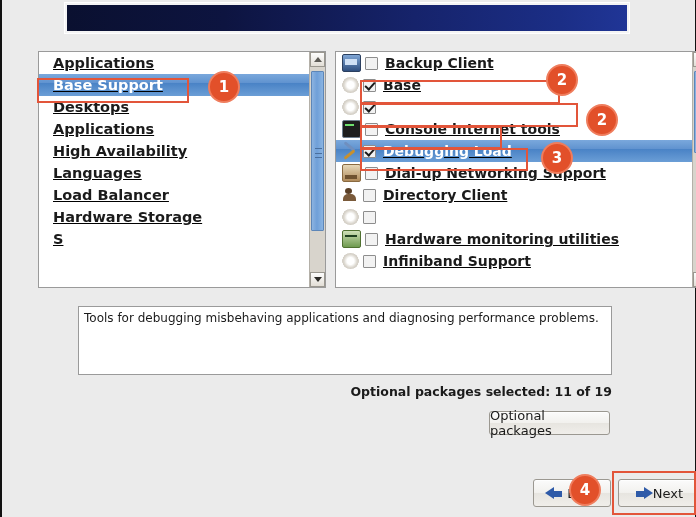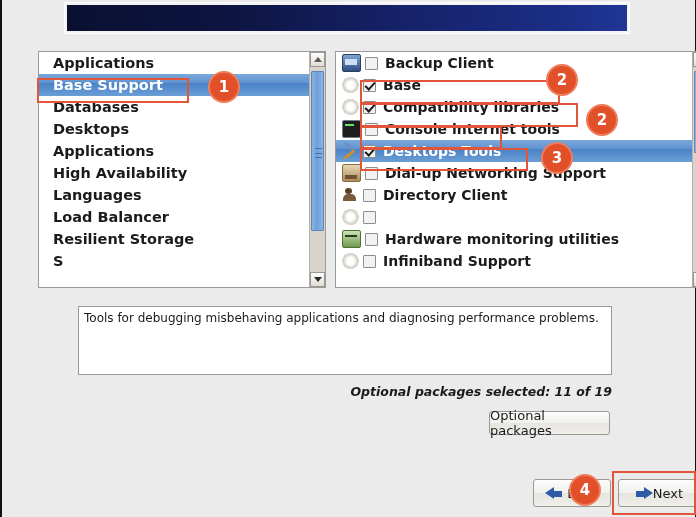--- a/index.html
+++ b/index.html
@@ -40,20 +40,21 @@
     box-sizing:border-box;
     overflow:hidden;
   }
   #group-panel{left:36px;top:51px;width:288px;height:237px;}
   #pkg-panel{left:333px;top:51px;width:374px;height:237px;}
 
   .listbox{
     position:absolute;left:0;top:0;right:16px;bottom:0;
     overflow:hidden;
     background:#ffffff;
+    text-decoration:underline;
   }
 
   .grp-row{
     height:22px;line-height:22px;
     padding-left:14px;
     font-size:14.5px;font-weight:bold;color:#1b1b1b;
     white-space:nowrap;
     box-sizing:border-box;
   }
   .grp-row.sel{
@@ -120,21 +121,21 @@
   
   #desc-box{
     position:absolute;left:76px;top:306px;width:534px;height:69px;
     background:#ffffff;border:1px solid #9a9a9a;box-sizing:border-box;
     padding:4px 5px;
     font-size:12px;color:#1b1b1b;font-weight:normal;line-height:15px;
   }
   #opt-count{
     position:absolute;left:76px;top:384px;width:534px;
     text-align:right;
-    font-style:italic;font-weight:bold;font-size:12.5px;color:#1b1b1b;
+    font-weight:bold;font-size:12.5px;color:#1b1b1b;
   }
 
   
   .btn{
     position:absolute;
     background:linear-gradient(180deg,#fbfbfb 0%,#f2f1ee 48%,#e7e5e0 52%,#f0eeea 100%);
     border:1px solid #9b9891;
     border-radius:3px;
     box-sizing:border-box;
     display:flex;align-items:center;justify-content:center;
@@ -177,27 +178,26 @@
 <div id="root">
 
   <div class="banner-wrap">
     <div class="banner"></div>
   </div>
 
   <div class="panel" id="group-panel">
     <div class="listbox" id="group-list">
         <div class="grp-row">Applications</div>
         <div class="grp-row sel">Base Support</div>
-        <div class="grp-row">Databases</div>
         <div class="grp-row">Desktops</div>
         <div class="grp-row">Applications</div>
         <div class="grp-row">High Availability</div>
         <div class="grp-row">Languages</div>
         <div class="grp-row">Load Balancer</div>
-        <div class="grp-row">Resilient Storage</div>
+        <div class="grp-row">Hardware Storage</div>
         <div class="grp-row">S</div>
       </div>
     <div class="sb">
       <div class="sb-btn up">
           <i></i>
         </div>
       <div class="sb-thumb" id="grp-thumb" style="top: 19.1px; height: 159.9px;">
         <div class="sb-grip" style="top:48%"></div>
         <div class="sb-grip" style="top:51%"></div>
         <div class="sb-grip" style="top:54%"></div>
@@ -218,36 +218,35 @@
           <span>Backup Client</span>
         </div>
         <div class="pkg-row">
           <span class="pkg-icon" style="background: radial-gradient(circle, rgb(255, 255, 255) 30%, rgb(221, 217, 209) 55%, rgb(207, 202, 193) 70%, transparent 72%); border-radius: 50%;"></span>
           <span class="cb on"></span>
           <span>Base</span>
         </div>
         <div class="pkg-row">
           <span class="pkg-icon" style="background: radial-gradient(circle, rgb(255, 255, 255) 30%, rgb(221, 217, 209) 55%, rgb(207, 202, 193) 70%, transparent 72%); border-radius: 50%;"></span>
           <span class="cb on"></span>
-          <span>Compatibility libraries</span>
         </div>
         <div class="pkg-row">
           <span class="pkg-icon" style="background: rgb(30, 30, 30); border: 1px solid rgb(111, 127, 143);">
             <span style="position: absolute; left: 2px; top: 3px; width: 9px; height: 2px; background: rgb(110, 224, 110);"></span>
           </span>
           <span class="cb"></span>
           <span>Console internet tools</span>
         </div>
         <div class="pkg-row sel">
           <span class="pkg-icon" style="background: transparent;">
             <span style="position: absolute; left: 1px; top: 2px; width: 13px; height: 3px; background: rgb(111, 143, 191); transform: rotate(40deg); border-radius: 2px;"></span>
             <span style="position: absolute; left: 1px; top: 10px; width: 13px; height: 3px; background: rgb(200, 144, 47); transform: rotate(-40deg); border-radius: 2px;"></span>
           </span>
           <span class="cb on"></span>
-          <span>Desktops Tools</span>
+          <span>Debugging Load</span>
         </div>
         <div class="pkg-row">
           <span class="pkg-icon" style="background: linear-gradient(rgb(232, 216, 184), rgb(176, 138, 90)); border: 1px solid rgb(138, 106, 64);">
             <span style="position: absolute; left: 2px; bottom: 2px; width: 12px; height: 4px; background: rgb(111, 82, 48);"></span>
           </span>
           <span class="cb"></span>
           <span>Dial-up Networking Support</span>
         </div>
         <div class="pkg-row">
           <span class="pkg-icon" style="background: transparent;">

